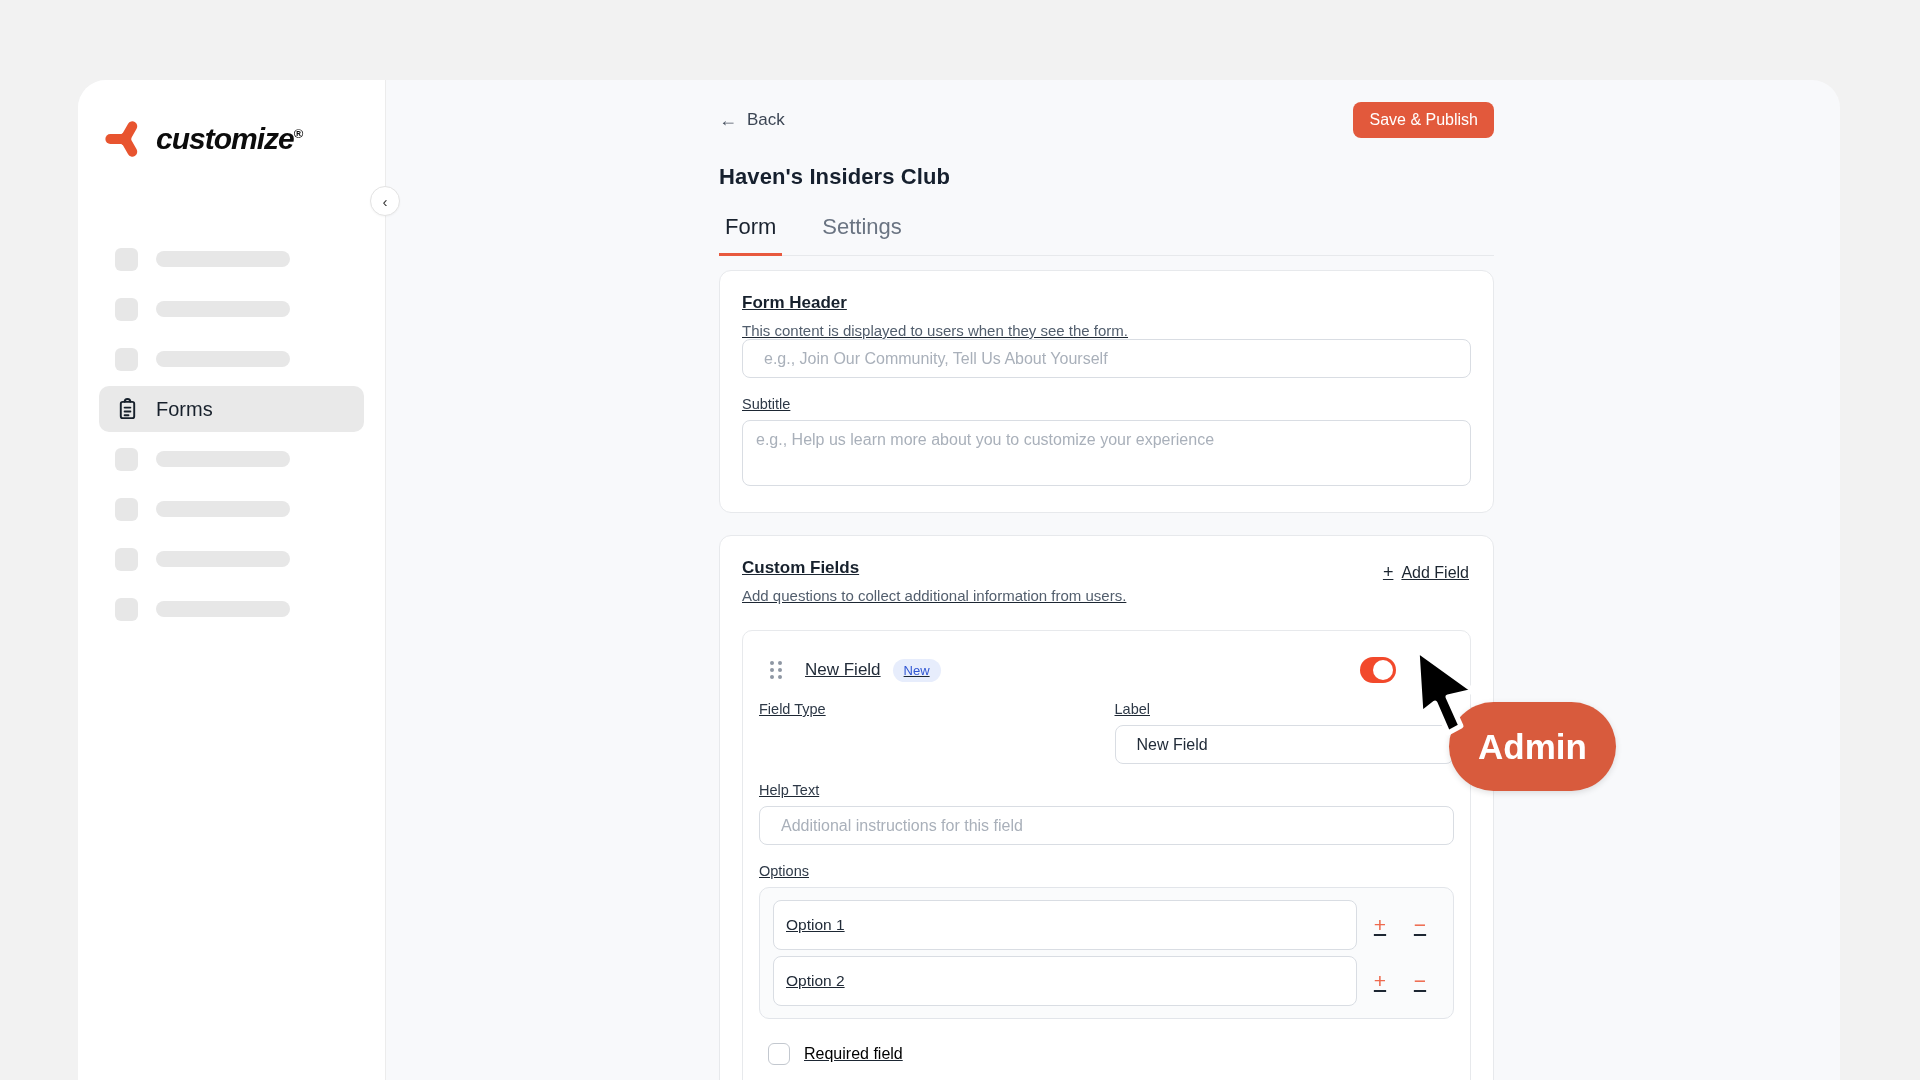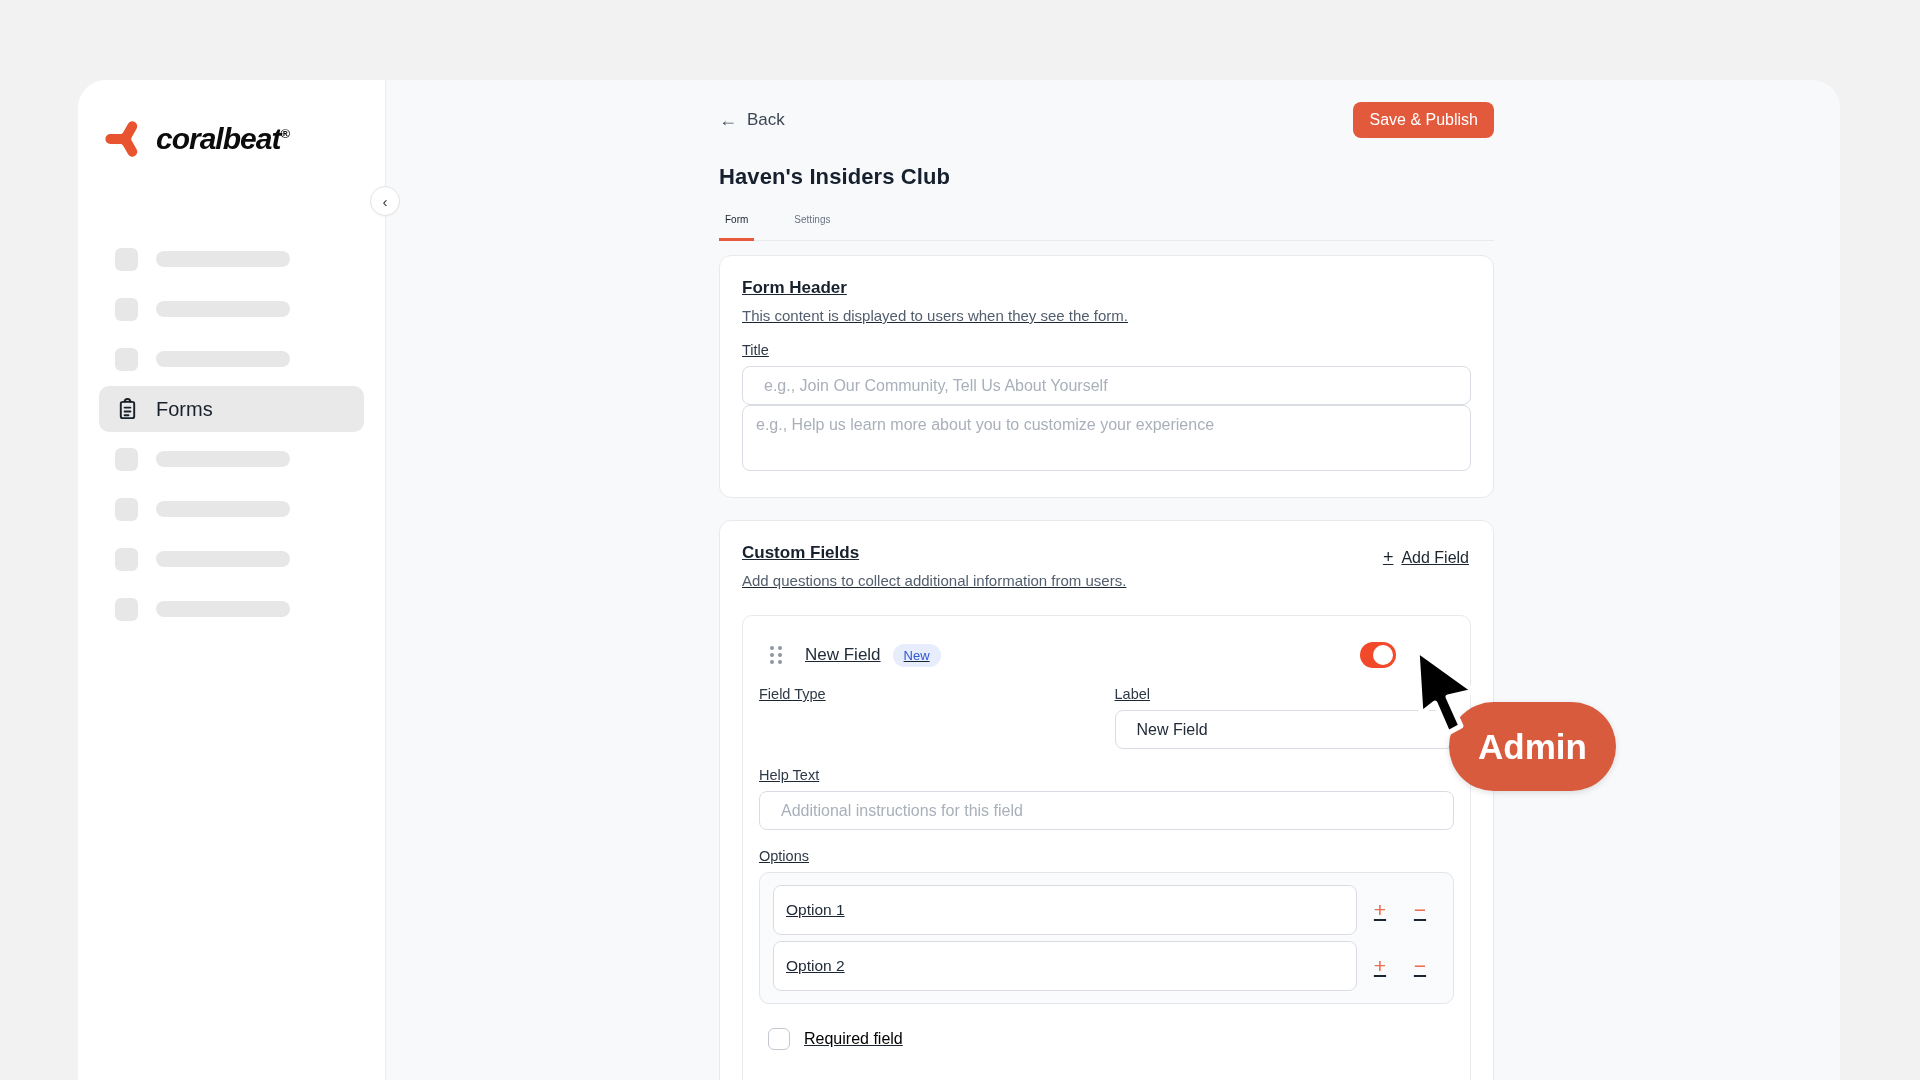--- a/index.html
+++ b/index.html
@@ -36,21 +36,21 @@
 
   .topbar { display:flex; align-items:center; justify-content:space-between; height:36px; }
   .back { display:flex; align-items:center; gap:10px; font-size:17px; color:#3c4654; cursor:pointer; }
   .back-arrow { font-size:18px; color:#4a5462; }
   .btn-primary { background:#e2593c; color:#fff; border:none; border-radius:8px;
                  font-size:16px; font-family:inherit; padding:9px 16px; cursor:pointer; }
 
   .page-title { margin-top:26px; font-size:22px; font-weight:bold; color:#16202e; letter-spacing:.1px; }
 
   .tabs { margin-top:24px; display:flex; gap:34px; border-bottom:1px solid #e7e9ec; }
-  .tab { font-size:10px; padding:0 6px 13px 6px; cursor:pointer; color:#6a7482; }
+  .tab { font-size:22px; padding:0 6px 13px 6px; cursor:pointer; color:#6a7482; }
   .tab.active { color:#1a232f; font-weight:500; border-bottom:3px solid #e8593e; margin-bottom:-1px; }
 
   .card { background:#fff; border:1px solid #e7e9ec; border-radius:12px; padding:22px;text-decoration:underline; }
   .card-1 { margin-top:14px; }
   .card-2 { margin-top:22px; padding-bottom:60px; }
   .card-title { font-size:17px; font-weight:bold; color:#17212d; }
   .card-desc { margin-top:9px; font-size:15px; color:#525e6d; }
 
   .field-label { display:block; margin-top:18px; margin-bottom:8px; font-size:14.5px; color:#2e3947; }
   .text-input { width:100%; height:39px; border:1px solid #d9dde3; border-radius:8px; background:#fff;
@@ -112,21 +112,21 @@
               </g>
             <g transform="rotate(120)">
                 <rect x="-7" y="-28" width="14" height="32" rx="7"></rect>
               </g>
             <g transform="rotate(240)">
                 <rect x="-7" y="-28" width="14" height="32" rx="7"></rect>
               </g>
             <circle cx="0" cy="0" r="9"></circle>
           </g>
         </svg>
-        <div class="logo-text"><span>coralbeat</span><span class="logo-reg">®</span></div>
+        <div class="logo-text"><span>customize</span><span class="logo-reg">®</span></div>
       </div>
       <div class="collapse-btn">
         <span>‹</span>
       </div>
 
       <nav class="nav">
         <div class="skel-row">
             <div class="skel-sq"></div>
             <div class="skel-bar"></div>
           </div>
@@ -184,23 +184,23 @@
 
         <div class="tabs">
           <div class="tab active">Form</div>
           <div class="tab">Settings</div>
         </div>
 
         <section class="card card-1">
           <h2 class="card-title">Form Header</h2>
           <p class="card-desc">This content is displayed to users when they see the form.</p>
 
-          <label class="field-label">Title</label>
           <input class="text-input" type="text" placeholder="e.g., Join Our Community, Tell Us About Yourself" style="">
 
+          <label class="field-label">Subtitle</label>
           <textarea class="textarea" placeholder="e.g., Help us learn more about you to customize your experience" style=""></textarea>
         </section>
 
         <section class="card card-2">
           <div class="cf-head">
             <div>
               <h2 class="card-title">Custom Fields</h2>
               <p class="card-desc">Add questions to collect additional information from users.</p>
             </div>
             <button class="add-field">

